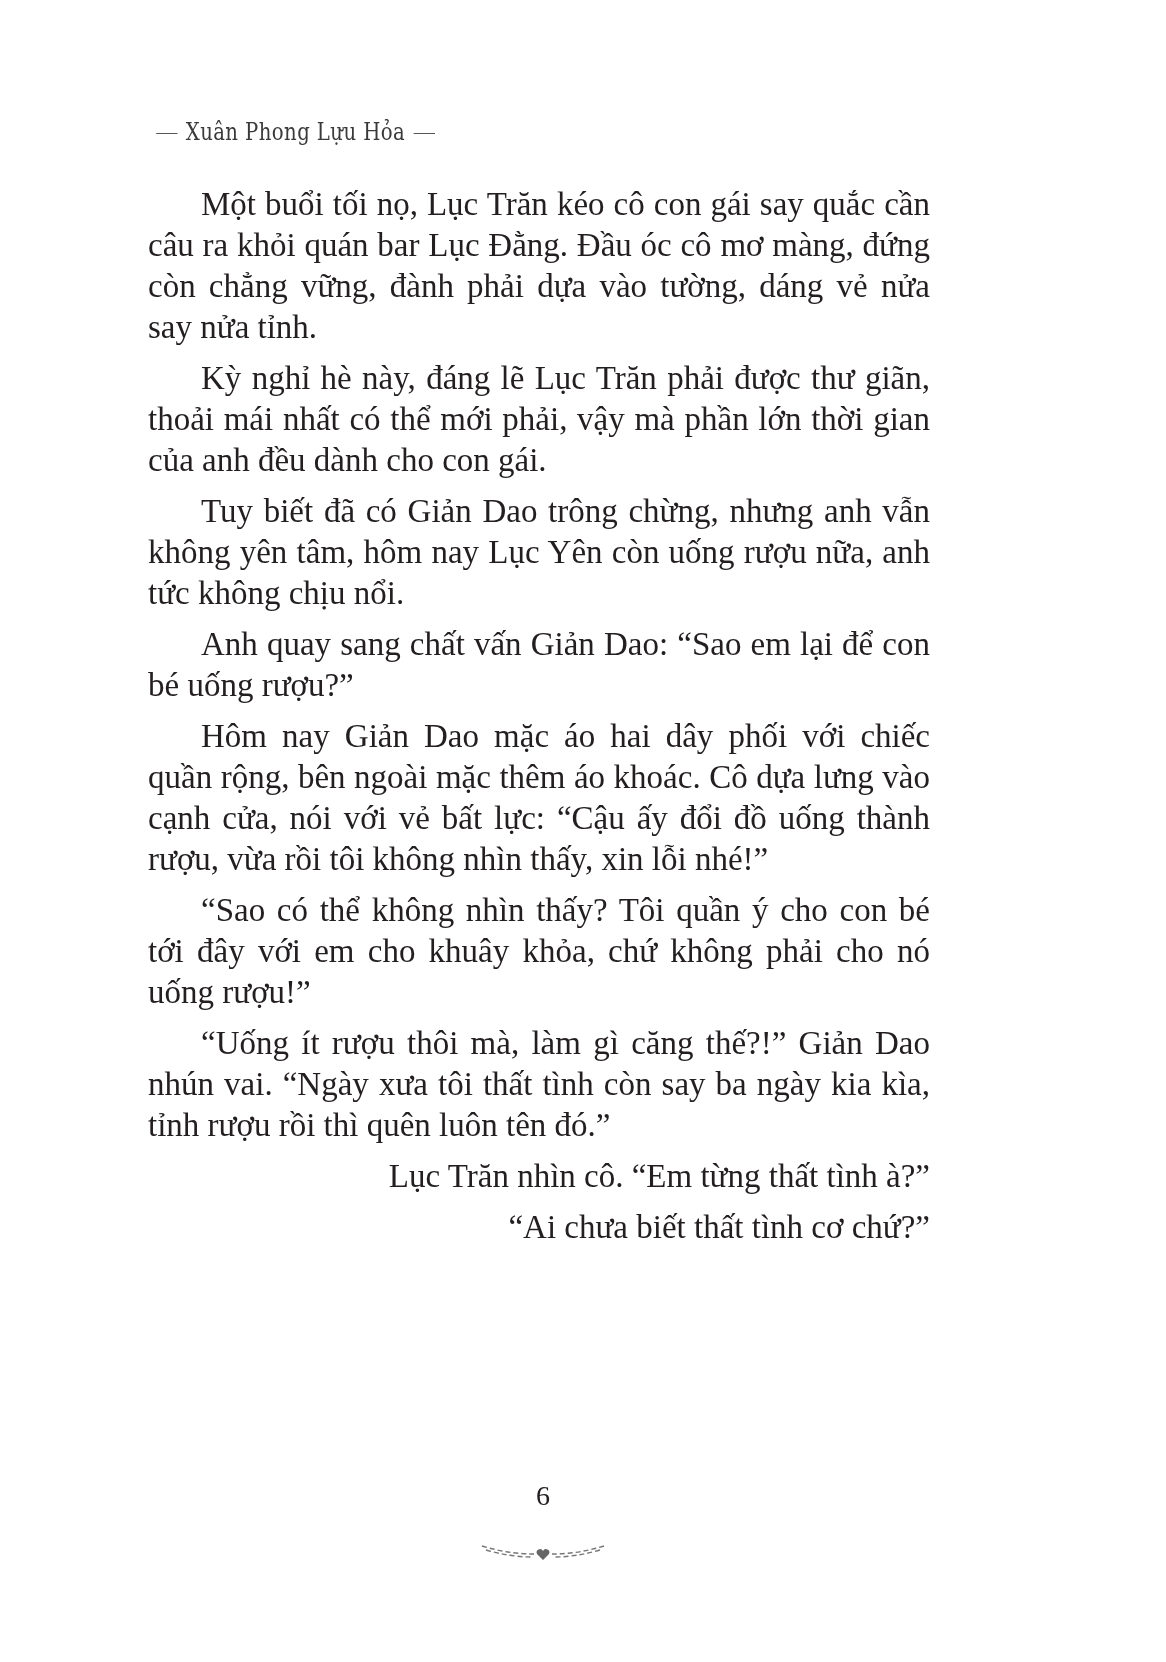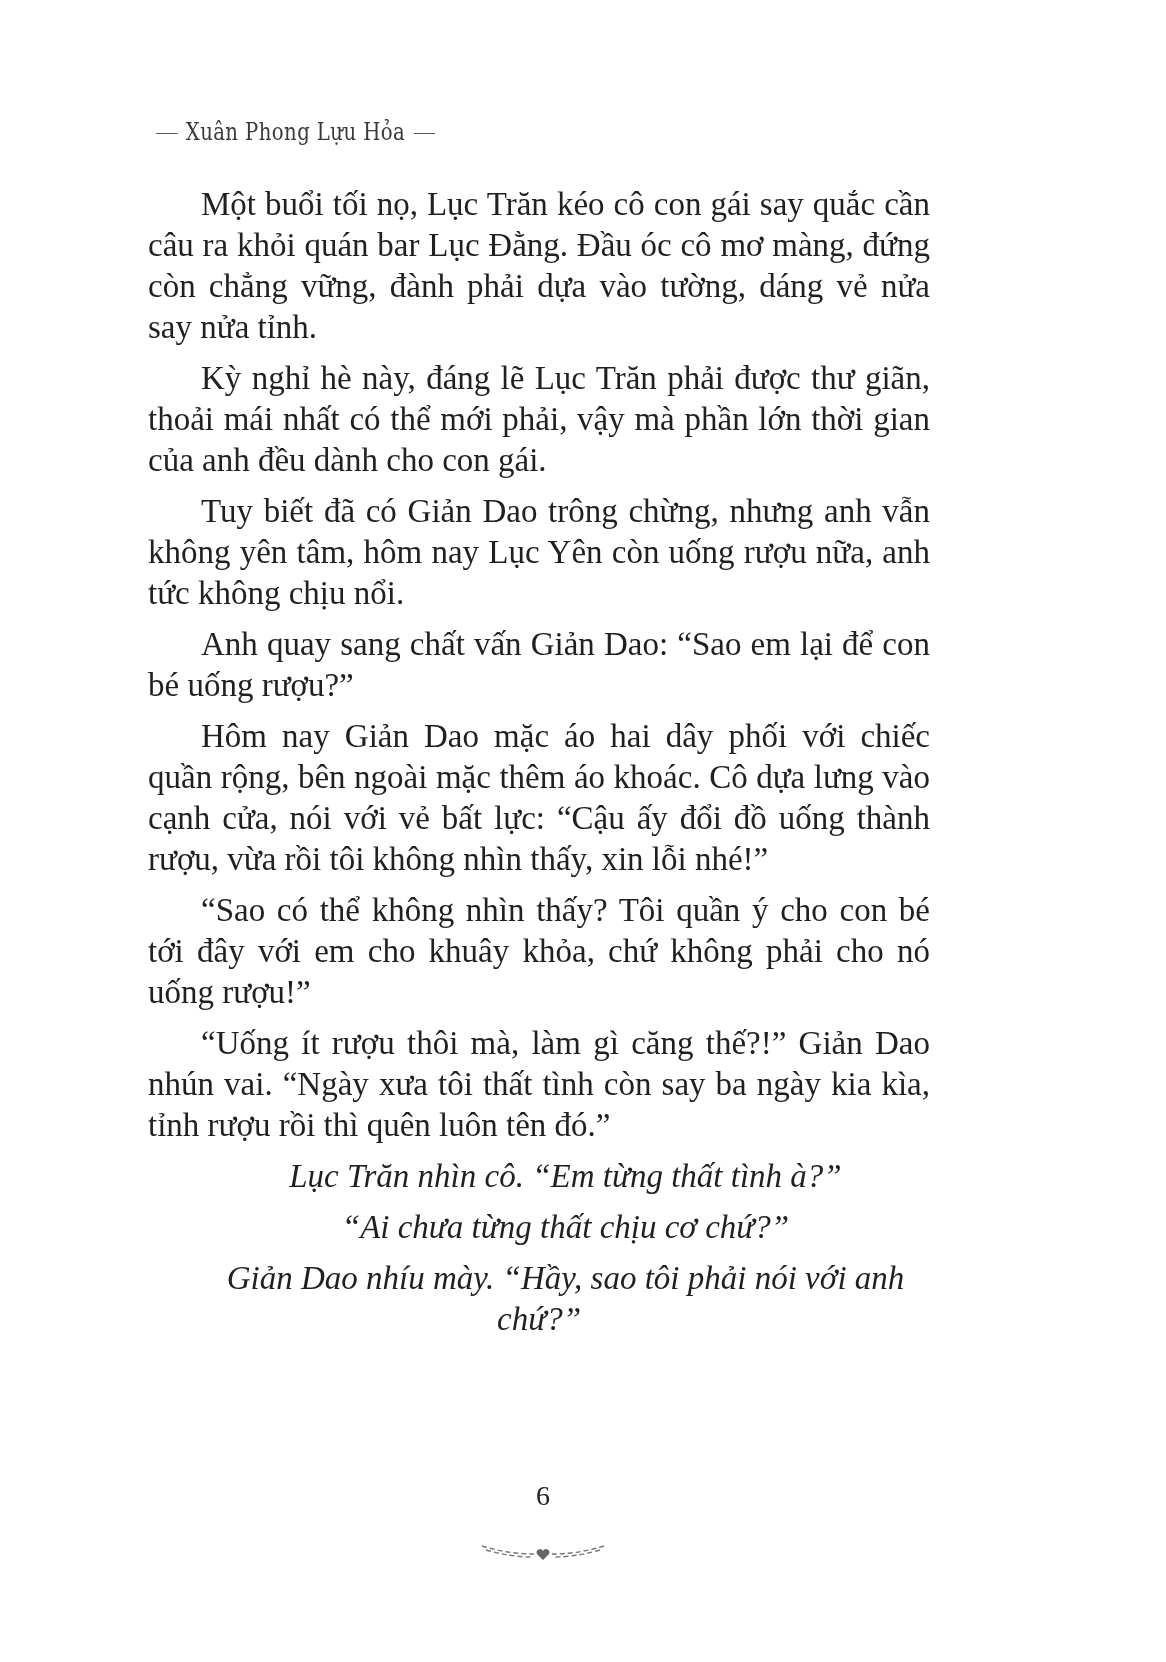--- a/index.html
+++ b/index.html
@@ -10,21 +10,21 @@
       color: #3a3a3a; font-weight: normal; transform: scaleX(0.82); transform-origin: left center;
       white-space: nowrap;
     }
     .header .dash { display: inline-block; width: 26px; height: 1px; background: #555; vertical-align: middle; margin: 0 10px; }
     .body-text {
       position: absolute; left: 148px; top: 184px; width: 782px;
       font-family: "Liberation Serif", "DejaVu Serif", serif; font-size: 33px; line-height: 41px;
       text-align: justify;
     }
     .body-text p { margin: 0 0 10px 0; text-indent: 53px; }
-    .body-text p.short { text-align: center; font-style: italic; }
+    .body-text p.short { text-align: right; }
     .page-number {
       position: absolute; left: 0; width: 1086px; top: 1480px; text-align: center;
       font-family: "Liberation Serif", serif; font-size: 28px;
     }
     .ornament { position: absolute; left: 478px; top: 1540px; width: 130px; height: 24px; }
   </style>
 </head>
 <body>
 
 <div class="header">
@@ -33,22 +33,21 @@
 
 <div class="body-text">
   <p>Một buổi tối nọ, Lục Trăn kéo cô con gái say quắc cần câu ra khỏi quán bar Lục Đằng. Đầu óc cô mơ màng, đứng còn chẳng vững, đành phải dựa vào tường, dáng vẻ nửa say nửa tỉnh.</p>
   <p>Kỳ nghỉ hè này, đáng lẽ Lục Trăn phải được thư giãn, thoải mái nhất có thể mới phải, vậy mà phần lớn thời gian của anh đều dành cho con gái.</p>
   <p>Tuy biết đã có Giản Dao trông chừng, nhưng anh vẫn không yên tâm, hôm nay Lục Yên còn uống rượu nữa, anh tức không chịu nổi.</p>
   <p>Anh quay sang chất vấn Giản Dao: “Sao em lại để con bé uống rượu?”</p>
   <p>Hôm nay Giản Dao mặc áo hai dây phối với chiếc quần rộng, bên ngoài mặc thêm áo khoác. Cô dựa lưng vào cạnh cửa, nói với vẻ bất lực: “Cậu ấy đổi đồ uống thành rượu, vừa rồi tôi không nhìn thấy, xin lỗi nhé!”</p>
   <p>“Sao có thể không nhìn thấy? Tôi quần ý cho con bé tới đây với em cho khuây khỏa, chứ không phải cho nó uống rượu!”</p>
   <p>“Uống ít rượu thôi mà, làm gì căng thế?!” Giản Dao nhún vai. “Ngày xưa tôi thất tình còn say ba ngày kia kìa, tỉnh rượu rồi thì quên luôn tên đó.”</p>
   <p class="short">Lục Trăn nhìn cô. “Em từng thất tình à?”</p>
-  <p class="short">“Ai chưa từng thất chịu cơ chứ?”</p>
-  <p class="short">Giản Dao nhíu mày. “Hầy, sao tôi phải nói với anh chứ?”</p>
+  <p class="short">“Ai chưa biết thất tình cơ chứ?”</p>
 </div>
 
 <div class="page-number">6</div>
 
 <svg class="ornament" viewBox="0 0 130 24">
   <path d="M4 6 Q30 14 56 14" stroke="#777" stroke-width="1.4" fill="none" stroke-dasharray="5 3"></path>
   <path d="M8 10 Q32 17 54 17" stroke="#777" stroke-width="1.4" fill="none" stroke-dasharray="5 3"></path>
   <path d="M126 6 Q100 14 74 14" stroke="#777" stroke-width="1.4" fill="none" stroke-dasharray="5 3"></path>
   <path d="M122 10 Q98 17 76 17" stroke="#777" stroke-width="1.4" fill="none" stroke-dasharray="5 3"></path>
   <path d="M65 20 L59 14 A3 3 0 0 1 65 11 A3 3 0 0 1 71 14 Z" fill="#666"></path>

